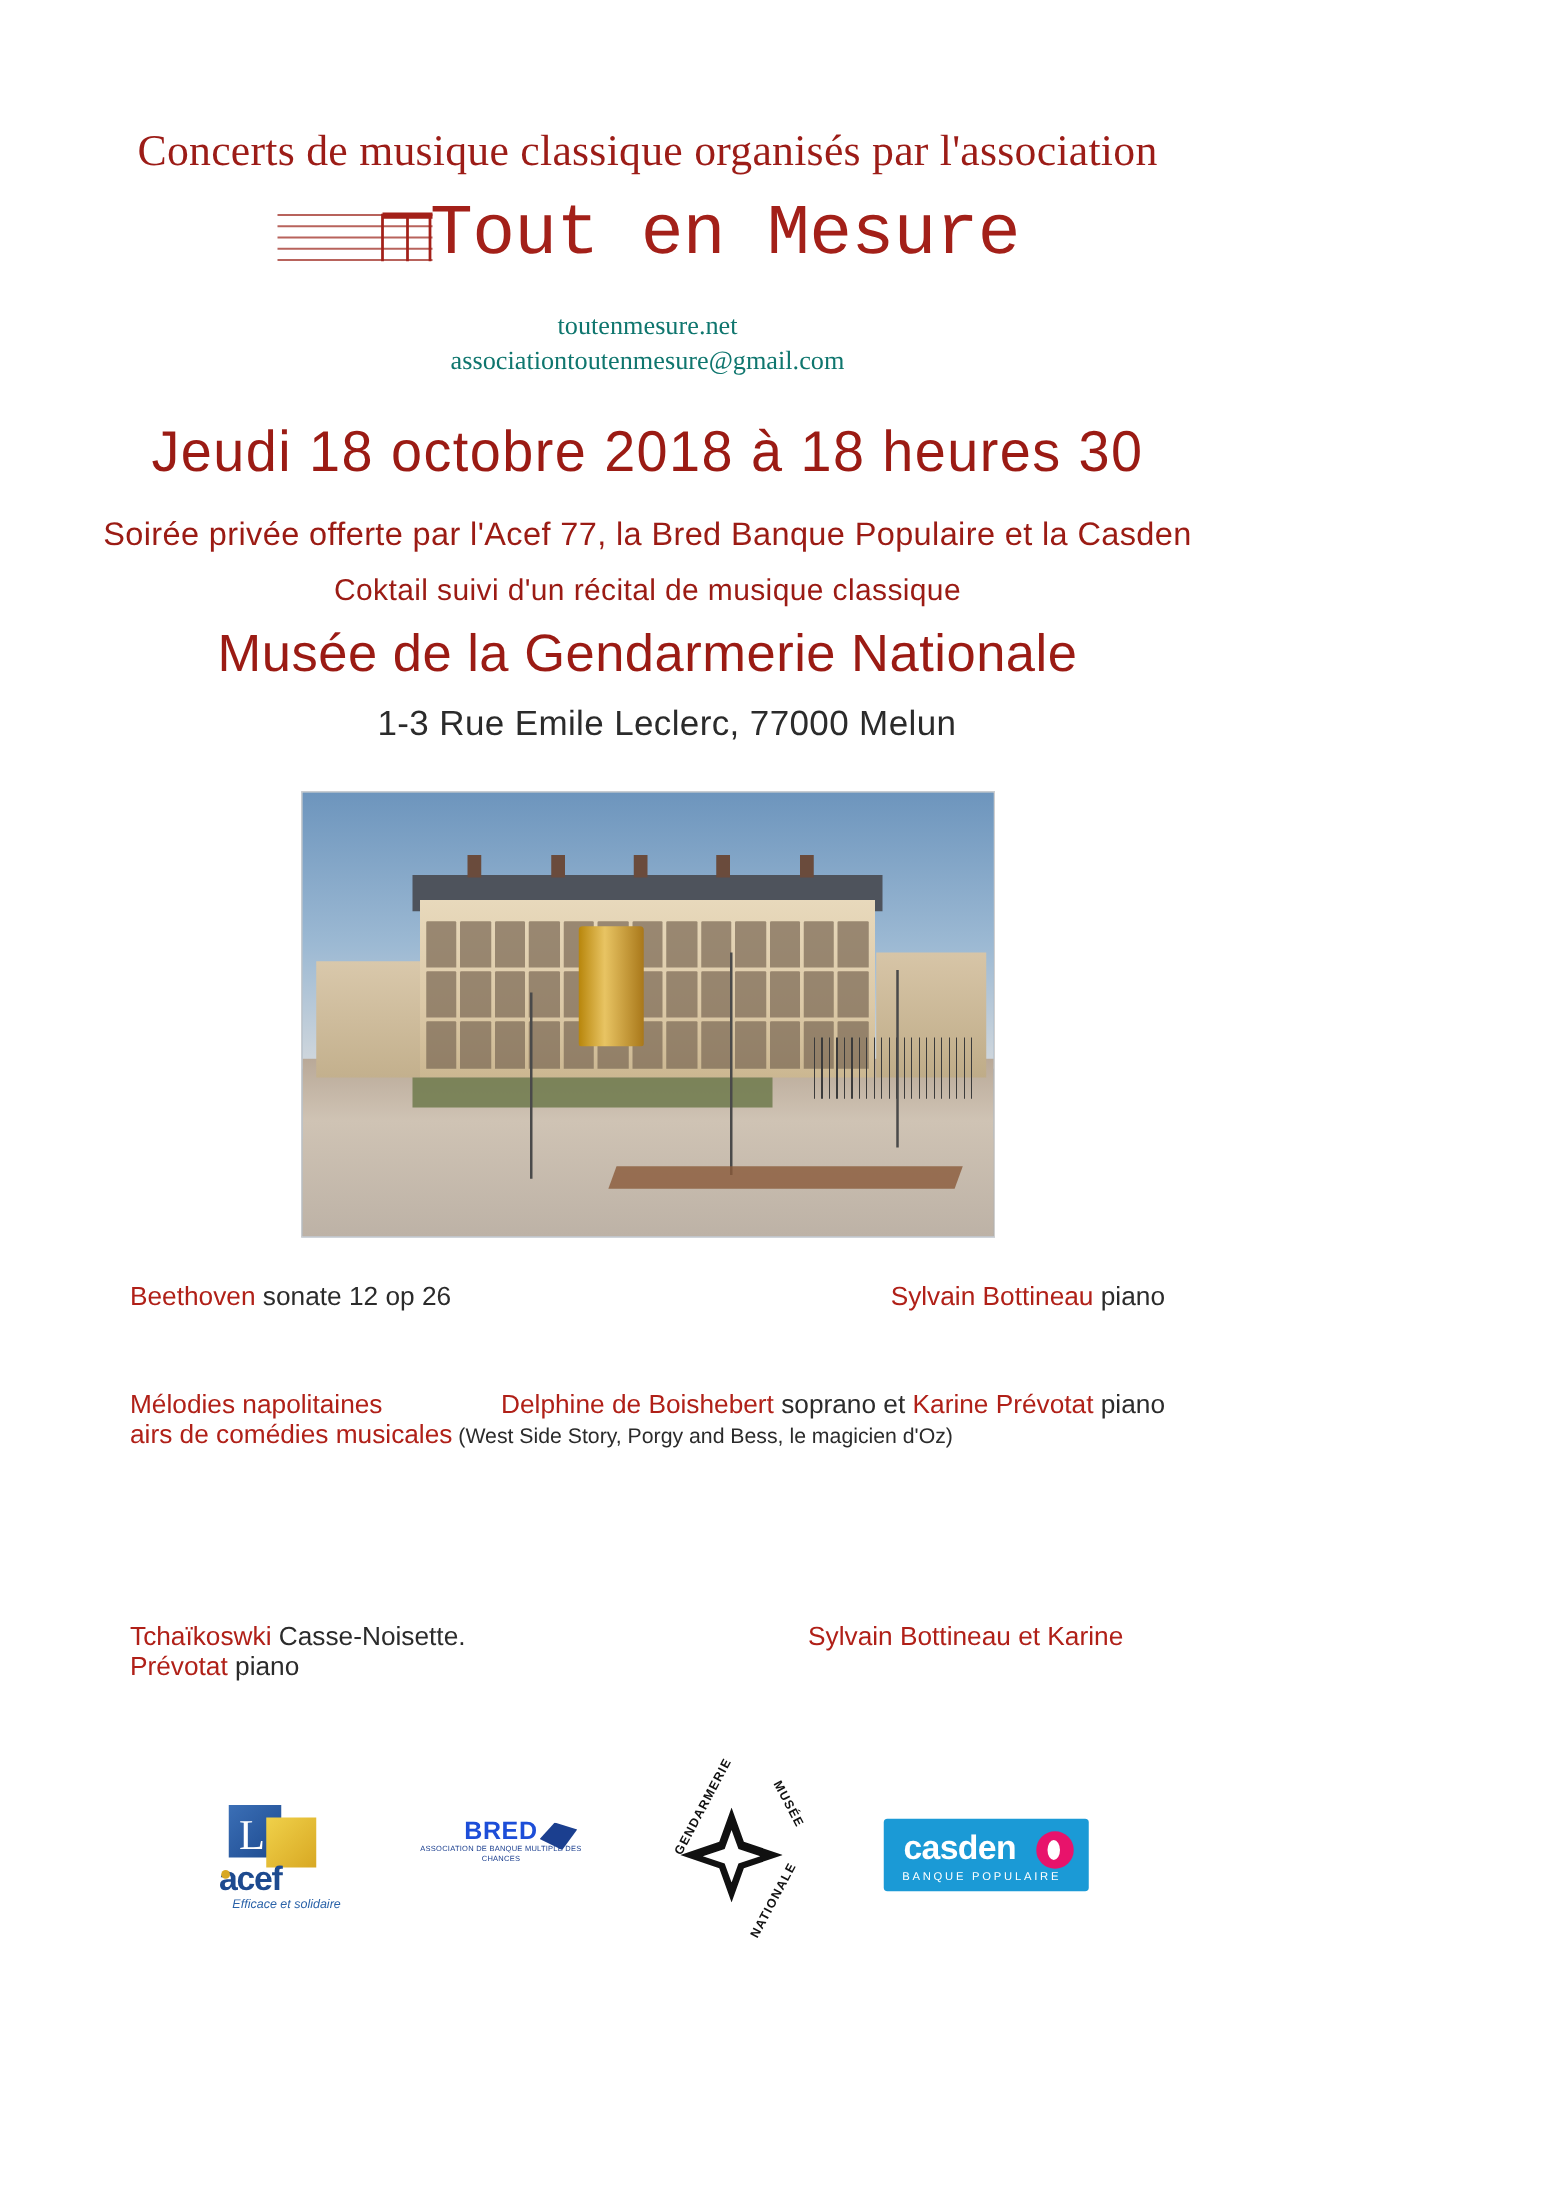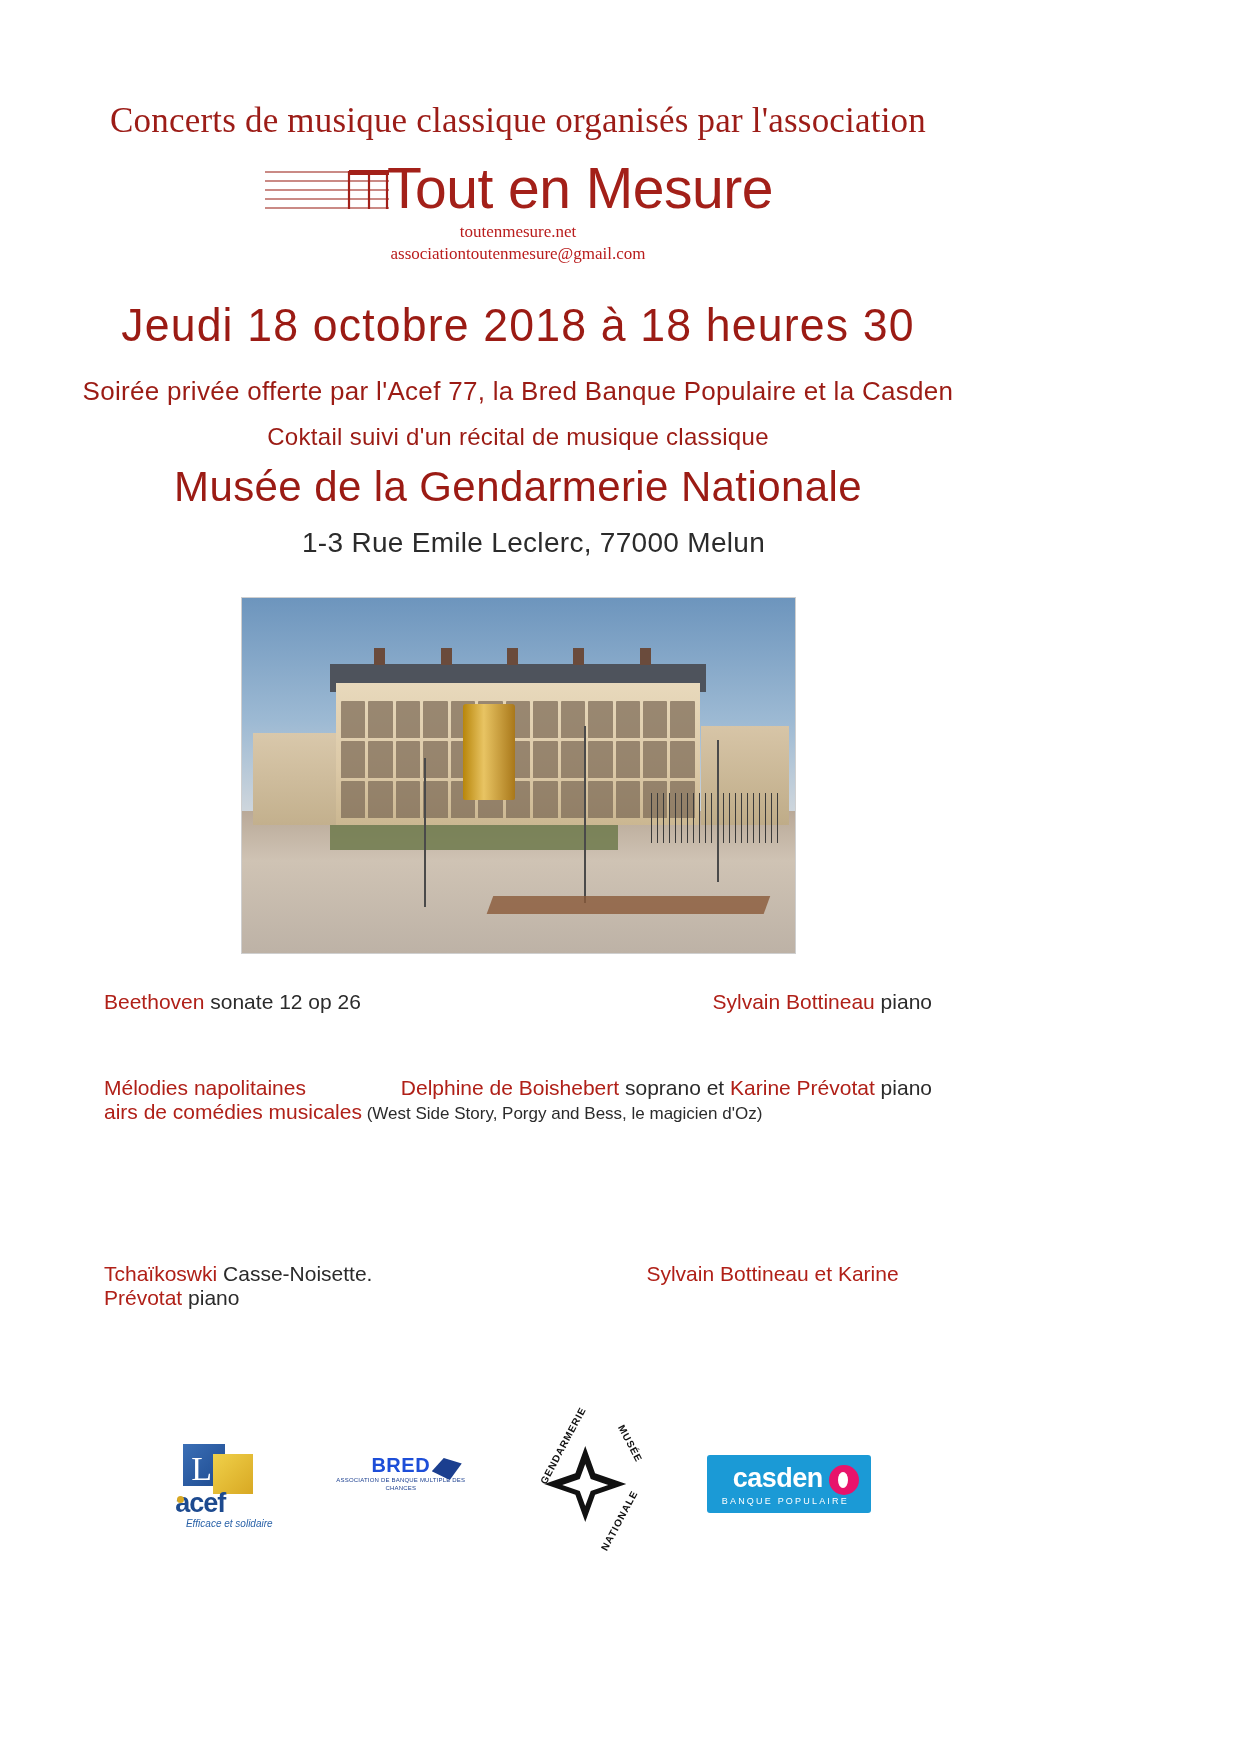--- a/index.html
+++ b/index.html
@@ -22,34 +22,34 @@
     letter-spacing:.2px;
     padding-top:103px;
     line-height:1;
   }
   .logo-row {
     display:flex; align-items:center; justify-content:center;
     margin-top:22px;
   }
   .staff { width:128px; height:46px; display:block; margin-right:-4px; }
   .logo-word {
-    font-family:Liberation Sans, sans-serif;
+    font-family:Liberation Mono, monospace;
     font-size:57px;
     color:#a32019;
     line-height:1;
     letter-spacing:-.5px;
     text-align:right;
   }
   .contact {
     text-align:center;
     font-family:"Liberation Serif", serif;
-    font-size:17px;
-    color:#b91c1c;
+    font-size:21px;
+    color:#0f766e;
     line-height:1.32;
-    margin-top:4px;
+    margin-top:30px;
   }
 
   
   .callig { font-family:"Liberation Sans", sans-serif; }
   .date-line {
     text-align:center;
     font-size:46px;
     color:#9b1b14;
     margin-top:32px;
     font-weight:300;
@@ -211,21 +211,21 @@
   .logo-gend { position:relative; width:140px; height:120px; }
   .gend-star { position:absolute; left:28px; top:22px; width:82px; height:76px;
                background:#111; clip-path:polygon(50% 0,62% 36%,100% 50%,62% 64%,50% 100%,38% 64%,0 50%,38% 36%); }
   .gend-star-in { position:absolute; left:46px; top:40px; width:46px; height:42px;
                   background:#fff; clip-path:polygon(50% 0,62% 36%,100% 50%,62% 64%,50% 100%,38% 64%,0 50%,38% 36%); }
   .gend-txt { position:absolute; font-size:10px; font-weight:bold; color:#111;
               letter-spacing:1px; }
 
   .logo-casden { width:164px; height:58px; background:#1b9ad6; border-radius:3px;
                  position:relative; }
-  .casden-word { position:absolute; left:26px; top:8px; font-size:27px; color:#fff;
+  .casden-word { position:absolute; left:16px; top:8px; font-size:27px; color:#fff;
                  font-weight:bold; letter-spacing:-.5px; }
   .casden-tag { position:absolute; left:15px; bottom:7px; font-size:9px; color:#fff;
                 letter-spacing:2.2px; }
   .casden-c { position:absolute; right:12px; top:10px; width:30px; height:30px;
               border-radius:50%; background:#e8136b; }
   .casden-c:after { content:""; position:absolute; left:9px; top:7px; width:10px;
                     height:16px; border-radius:50%; background:#fff; }
 </style>
 </head>
 <body>

